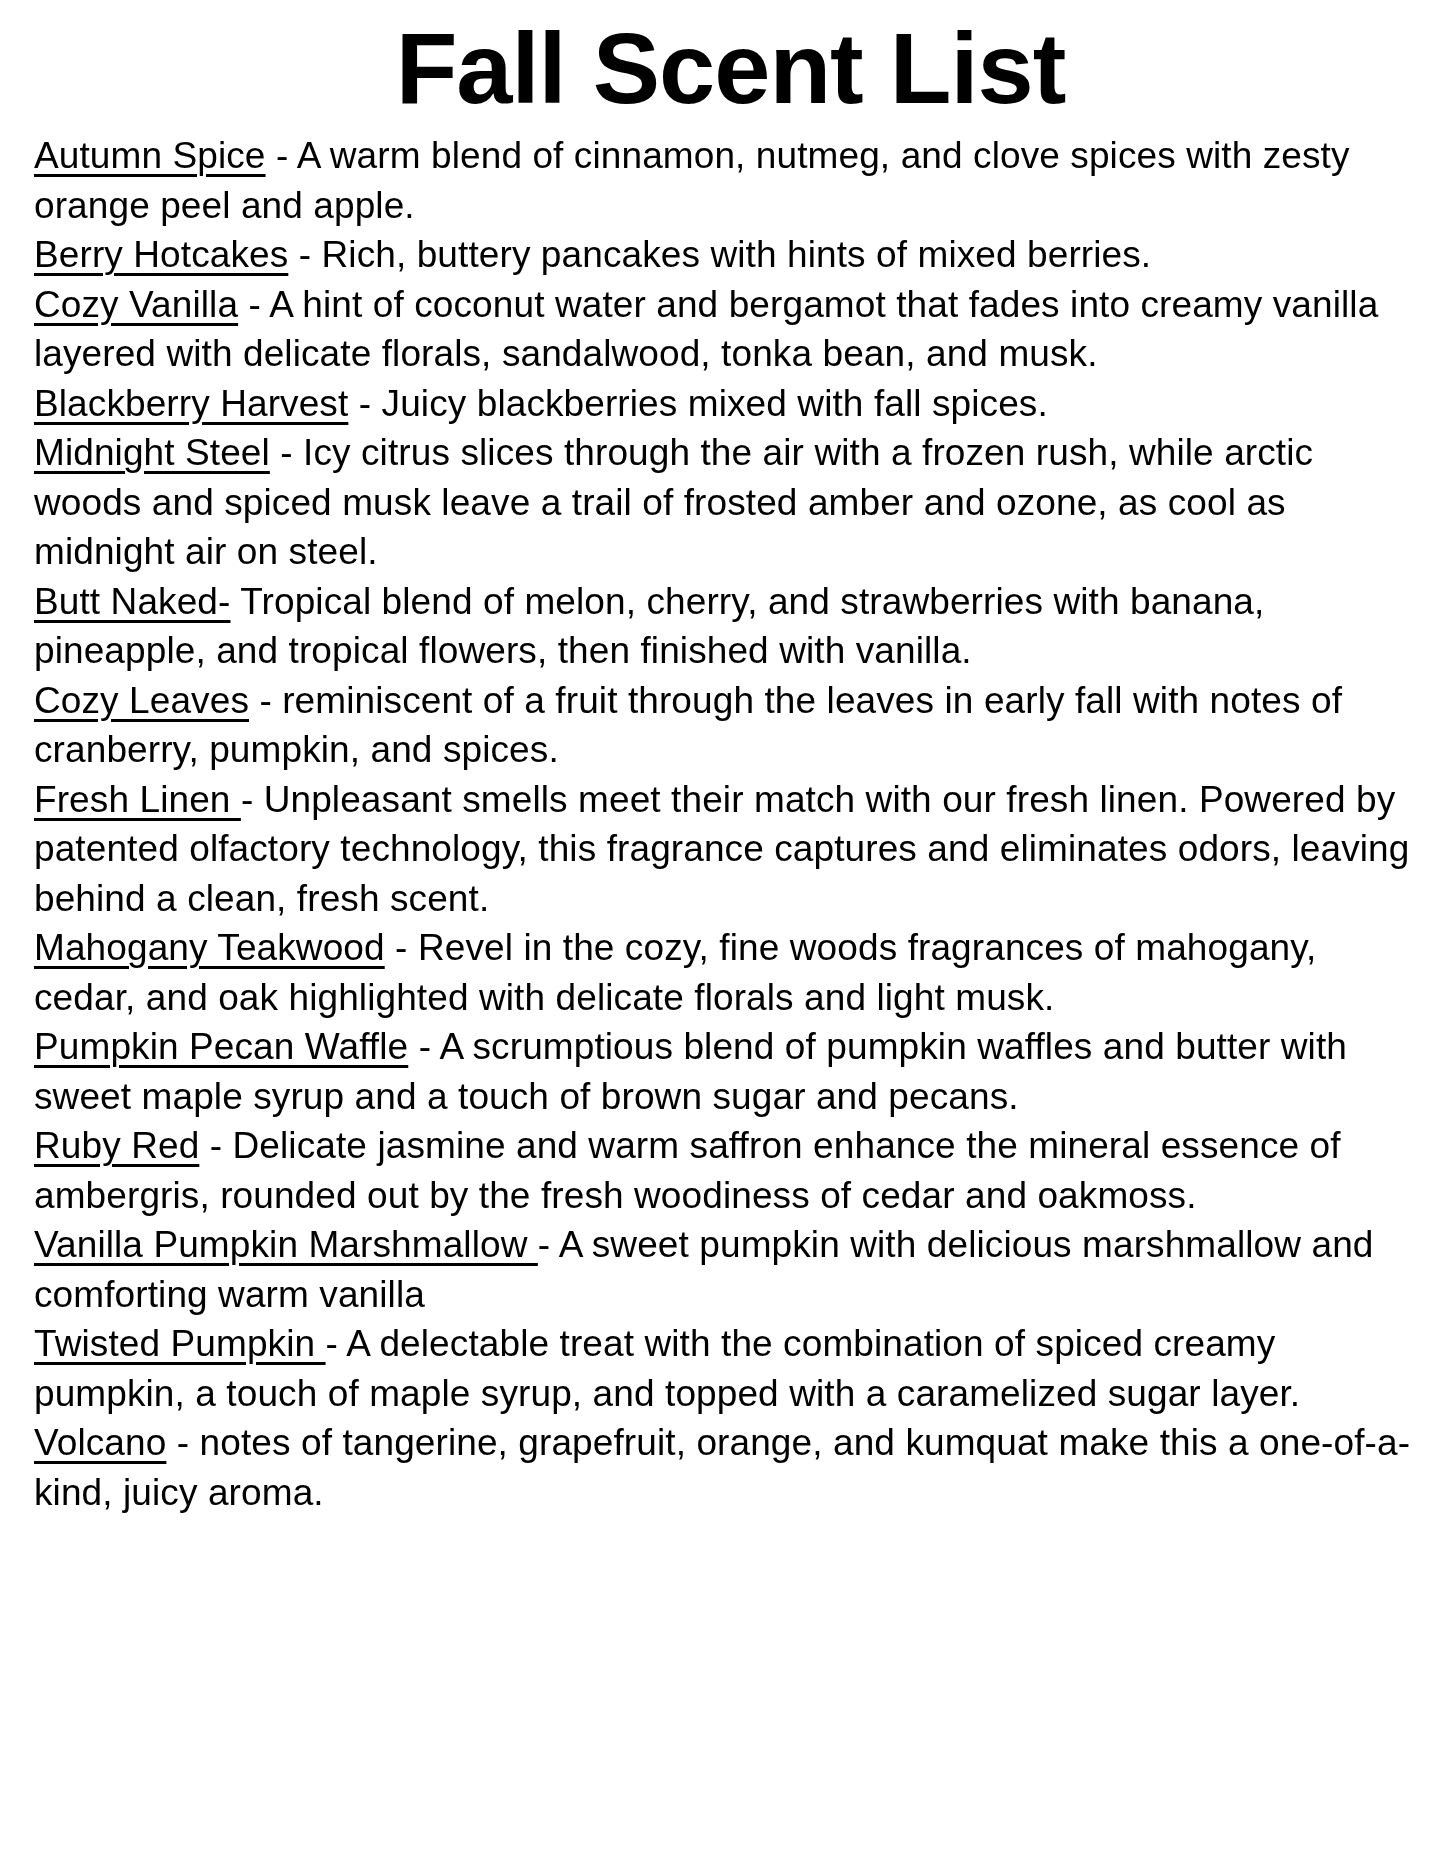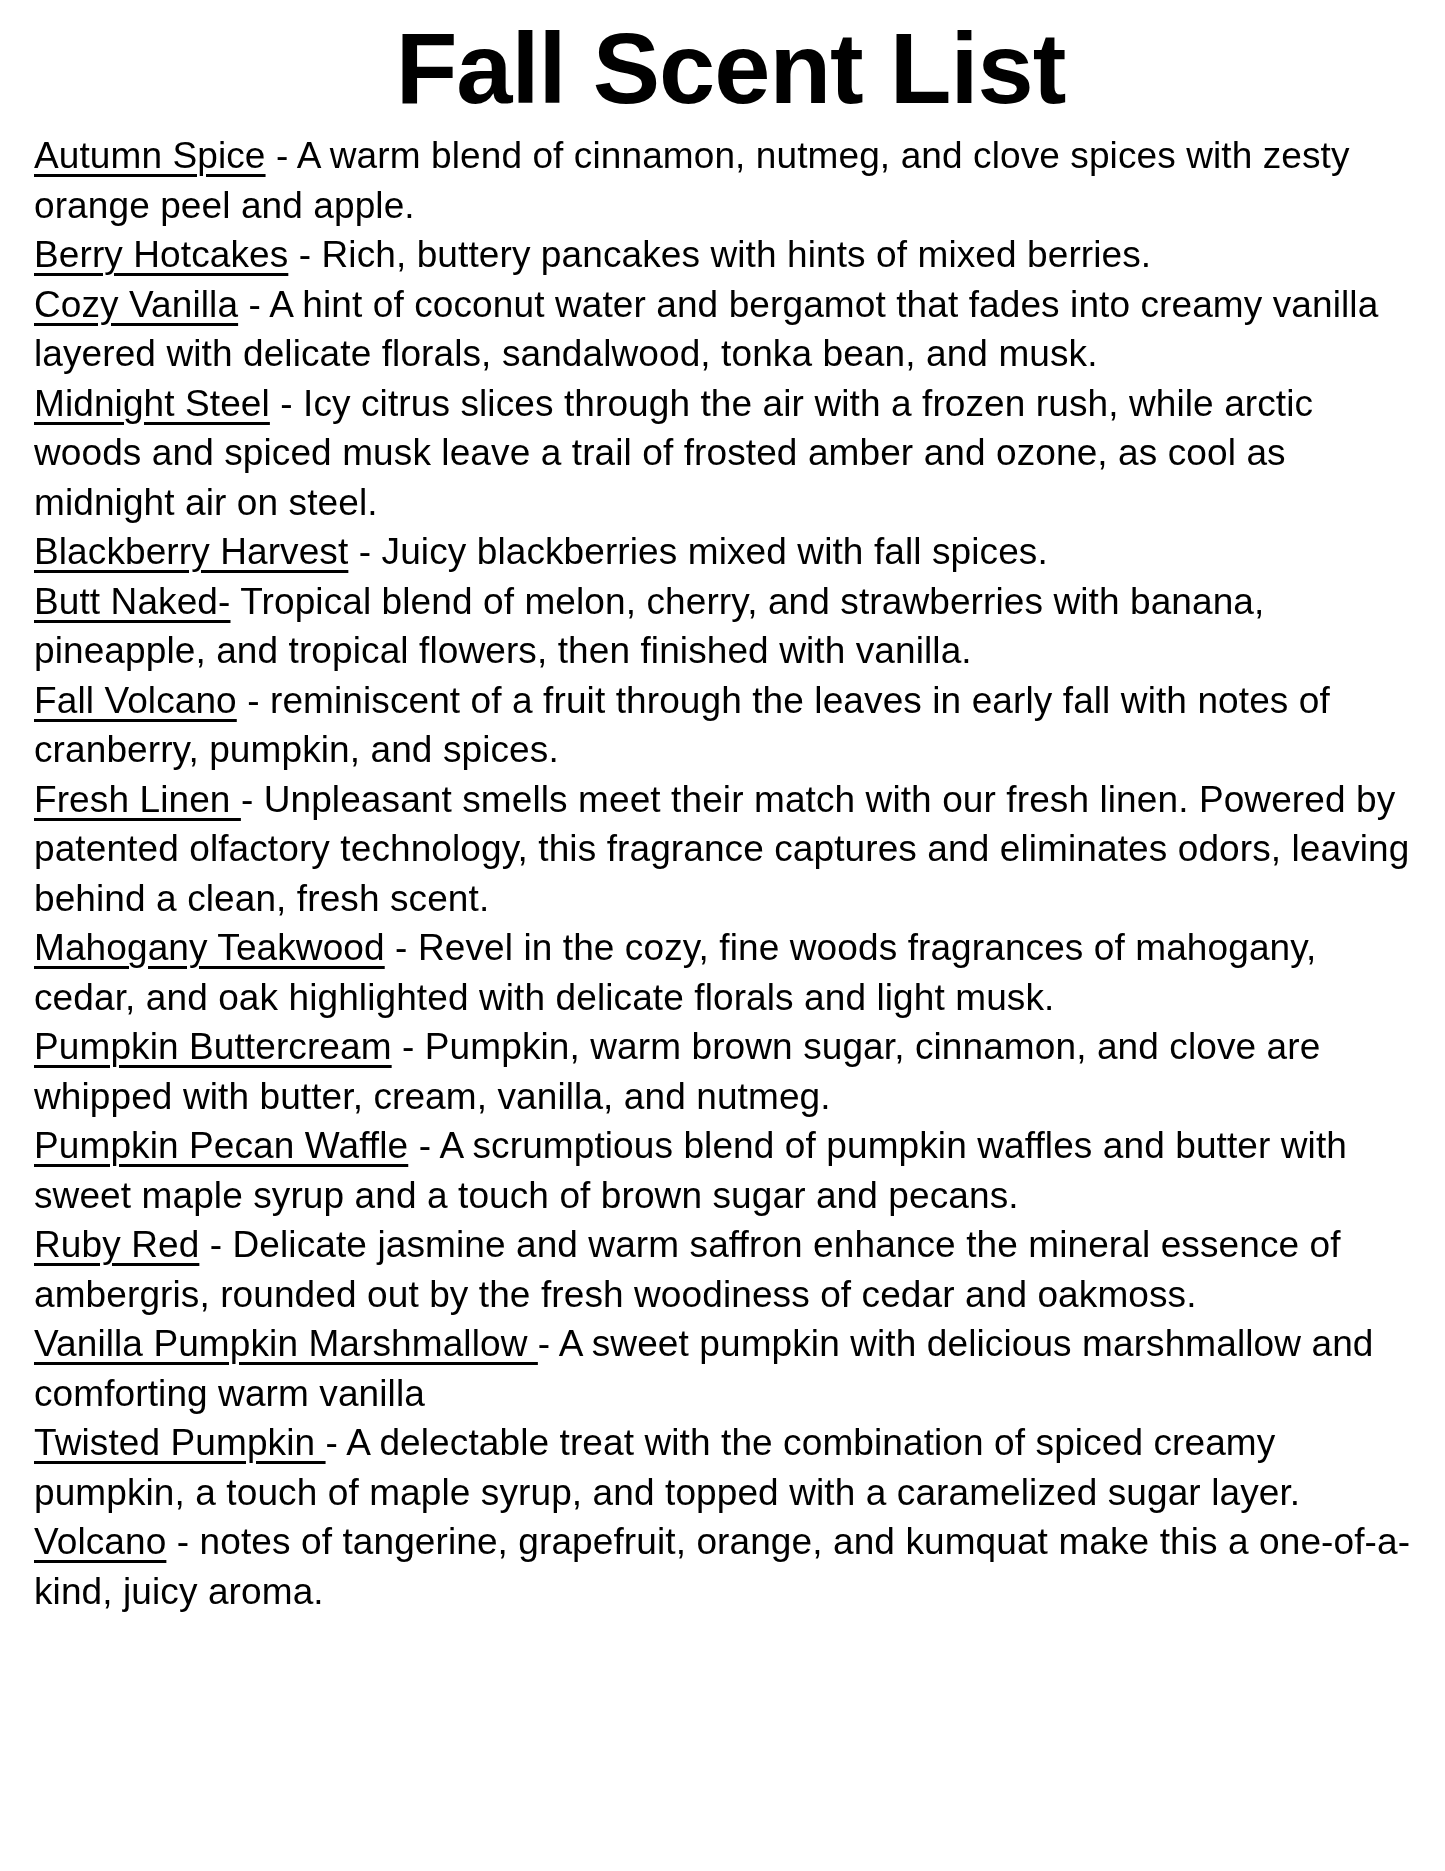--- a/index.html
+++ b/index.html
@@ -48,33 +48,32 @@
 <div class="page">
   <h1 class="title">Fall Scent List</h1>
   <div class="list">
 
   <p class="entry"><span class="scent-name">Autumn Spice</span><span class="scent-sep"> - </span><span class="scent-desc">A warm blend of cinnamon, nutmeg, and clove spices with zesty orange peel and apple.</span></p>
 
   <p class="entry"><span class="scent-name">Berry Hotcakes</span><span class="scent-sep"> - </span><span class="scent-desc">Rich, buttery pancakes with hints of mixed berries.</span></p>
 
   <p class="entry"><span class="scent-name">Cozy Vanilla</span><span class="scent-sep"> - </span><span class="scent-desc">A hint of coconut water and bergamot that fades into creamy vanilla layered with delicate florals, sandalwood, tonka bean, and musk.</span></p>
 
+  <p class="entry"><span class="scent-name">Blackberry Harvest</span><span class="scent-sep"> - </span><span class="scent-desc">Juicy blackberries mixed with fall spices.</span></p>
+
   <p class="entry"><span class="scent-name">Midnight Steel</span><span class="scent-sep"> - </span><span class="scent-desc">Icy citrus slices through the air with a frozen rush, while arctic woods and spiced musk leave a trail of frosted amber and ozone, as cool as midnight air on steel.</span></p>
-
-  <p class="entry"><span class="scent-name">Blackberry Harvest</span><span class="scent-sep"> - </span><span class="scent-desc">Juicy blackberries mixed with fall spices.</span></p>
 
   <p class="entry"><span class="scent-name">Butt Naked-</span><span class="scent-sep"> </span><span class="scent-desc">Tropical blend of melon, cherry, and strawberries with banana, pineapple, and tropical flowers, then finished with vanilla.</span></p>
 
-  <p class="entry"><span class="scent-name">Fall Volcano</span><span class="scent-sep"> - </span><span class="scent-desc">reminiscent of a fruit through the leaves in early fall with notes of cranberry, pumpkin, and spices.</span></p>
+  <p class="entry"><span class="scent-name">Cozy Leaves</span><span class="scent-sep"> - </span><span class="scent-desc">reminiscent of a fruit through the leaves in early fall with notes of cranberry, pumpkin, and spices.</span></p>
 
   <p class="entry"><span class="scent-name">Fresh Linen </span><span class="scent-sep">- </span><span class="scent-desc">Unpleasant smells meet their match with our fresh linen. Powered by patented olfactory technology, this fragrance captures and eliminates odors, leaving behind a clean, fresh scent.</span></p>
 
   <p class="entry"><span class="scent-name">Mahogany Teakwood</span><span class="scent-sep"> - </span><span class="scent-desc">Revel in the cozy, fine woods fragrances of mahogany, cedar, and oak highlighted with delicate florals and light musk.</span></p>
 
-  <p class="entry"><span class="scent-name">Pumpkin Buttercream</span><span class="scent-sep"> - </span><span class="scent-desc">Pumpkin, warm brown sugar, cinnamon, and clove are whipped with butter, cream, vanilla, and nutmeg.</span></p>
 
   <p class="entry"><span class="scent-name">Pumpkin Pecan Waffle</span><span class="scent-sep"> - </span><span class="scent-desc">A scrumptious blend of pumpkin waffles and butter with sweet maple syrup and a touch of brown sugar and pecans.</span></p>
 
   <p class="entry"><span class="scent-name">Ruby Red</span><span class="scent-sep"> - </span><span class="scent-desc">Delicate jasmine and warm saffron enhance the mineral essence of ambergris, rounded out by the fresh woodiness of cedar and oakmoss.</span></p>
 
   <p class="entry"><span class="scent-name">Vanilla Pumpkin Marshmallow </span><span class="scent-sep">- </span><span class="scent-desc">A sweet pumpkin with delicious marshmallow and comforting warm vanilla</span></p>
 
   <p class="entry"><span class="scent-name">Twisted Pumpkin </span><span class="scent-sep">- </span><span class="scent-desc">A delectable treat with the combination of spiced creamy pumpkin, a touch of maple syrup, and topped with a caramelized sugar layer.</span></p>
 
   <p class="entry"><span class="scent-name">Volcano</span><span class="scent-sep"> - </span><span class="scent-desc">notes of tangerine, grapefruit, orange, and kumquat make this a one-of-a-kind, juicy aroma.</span></p>

